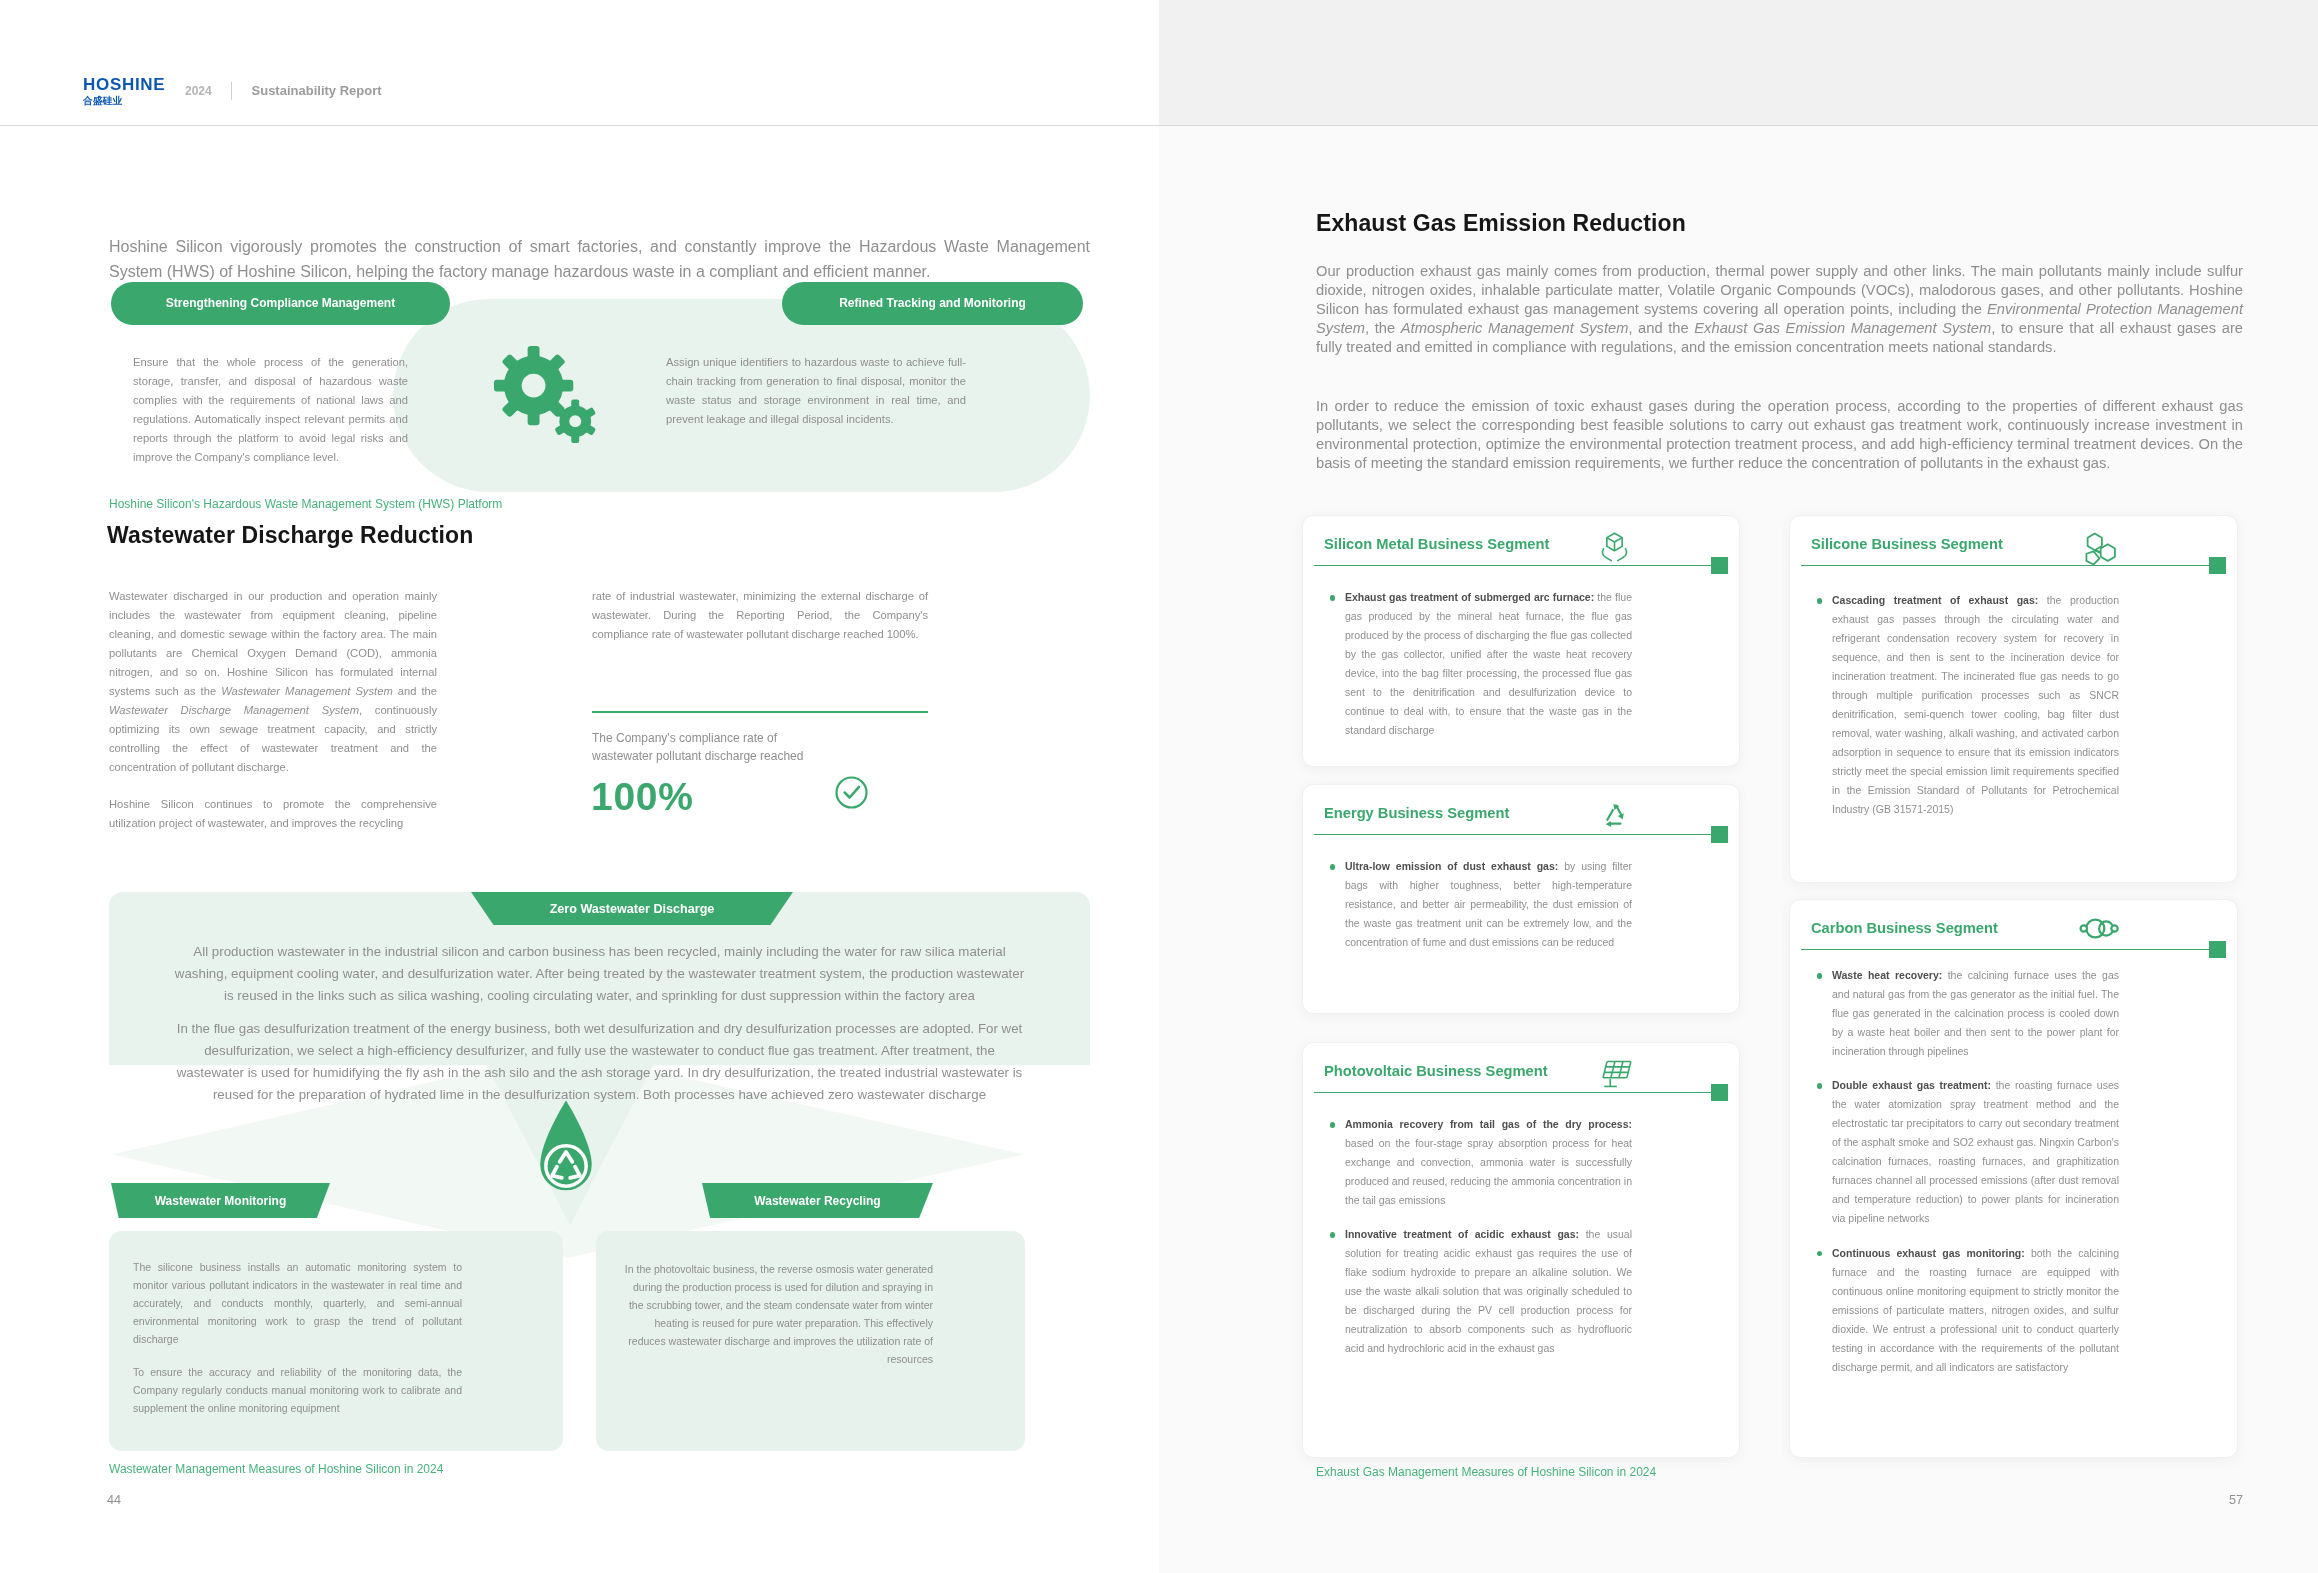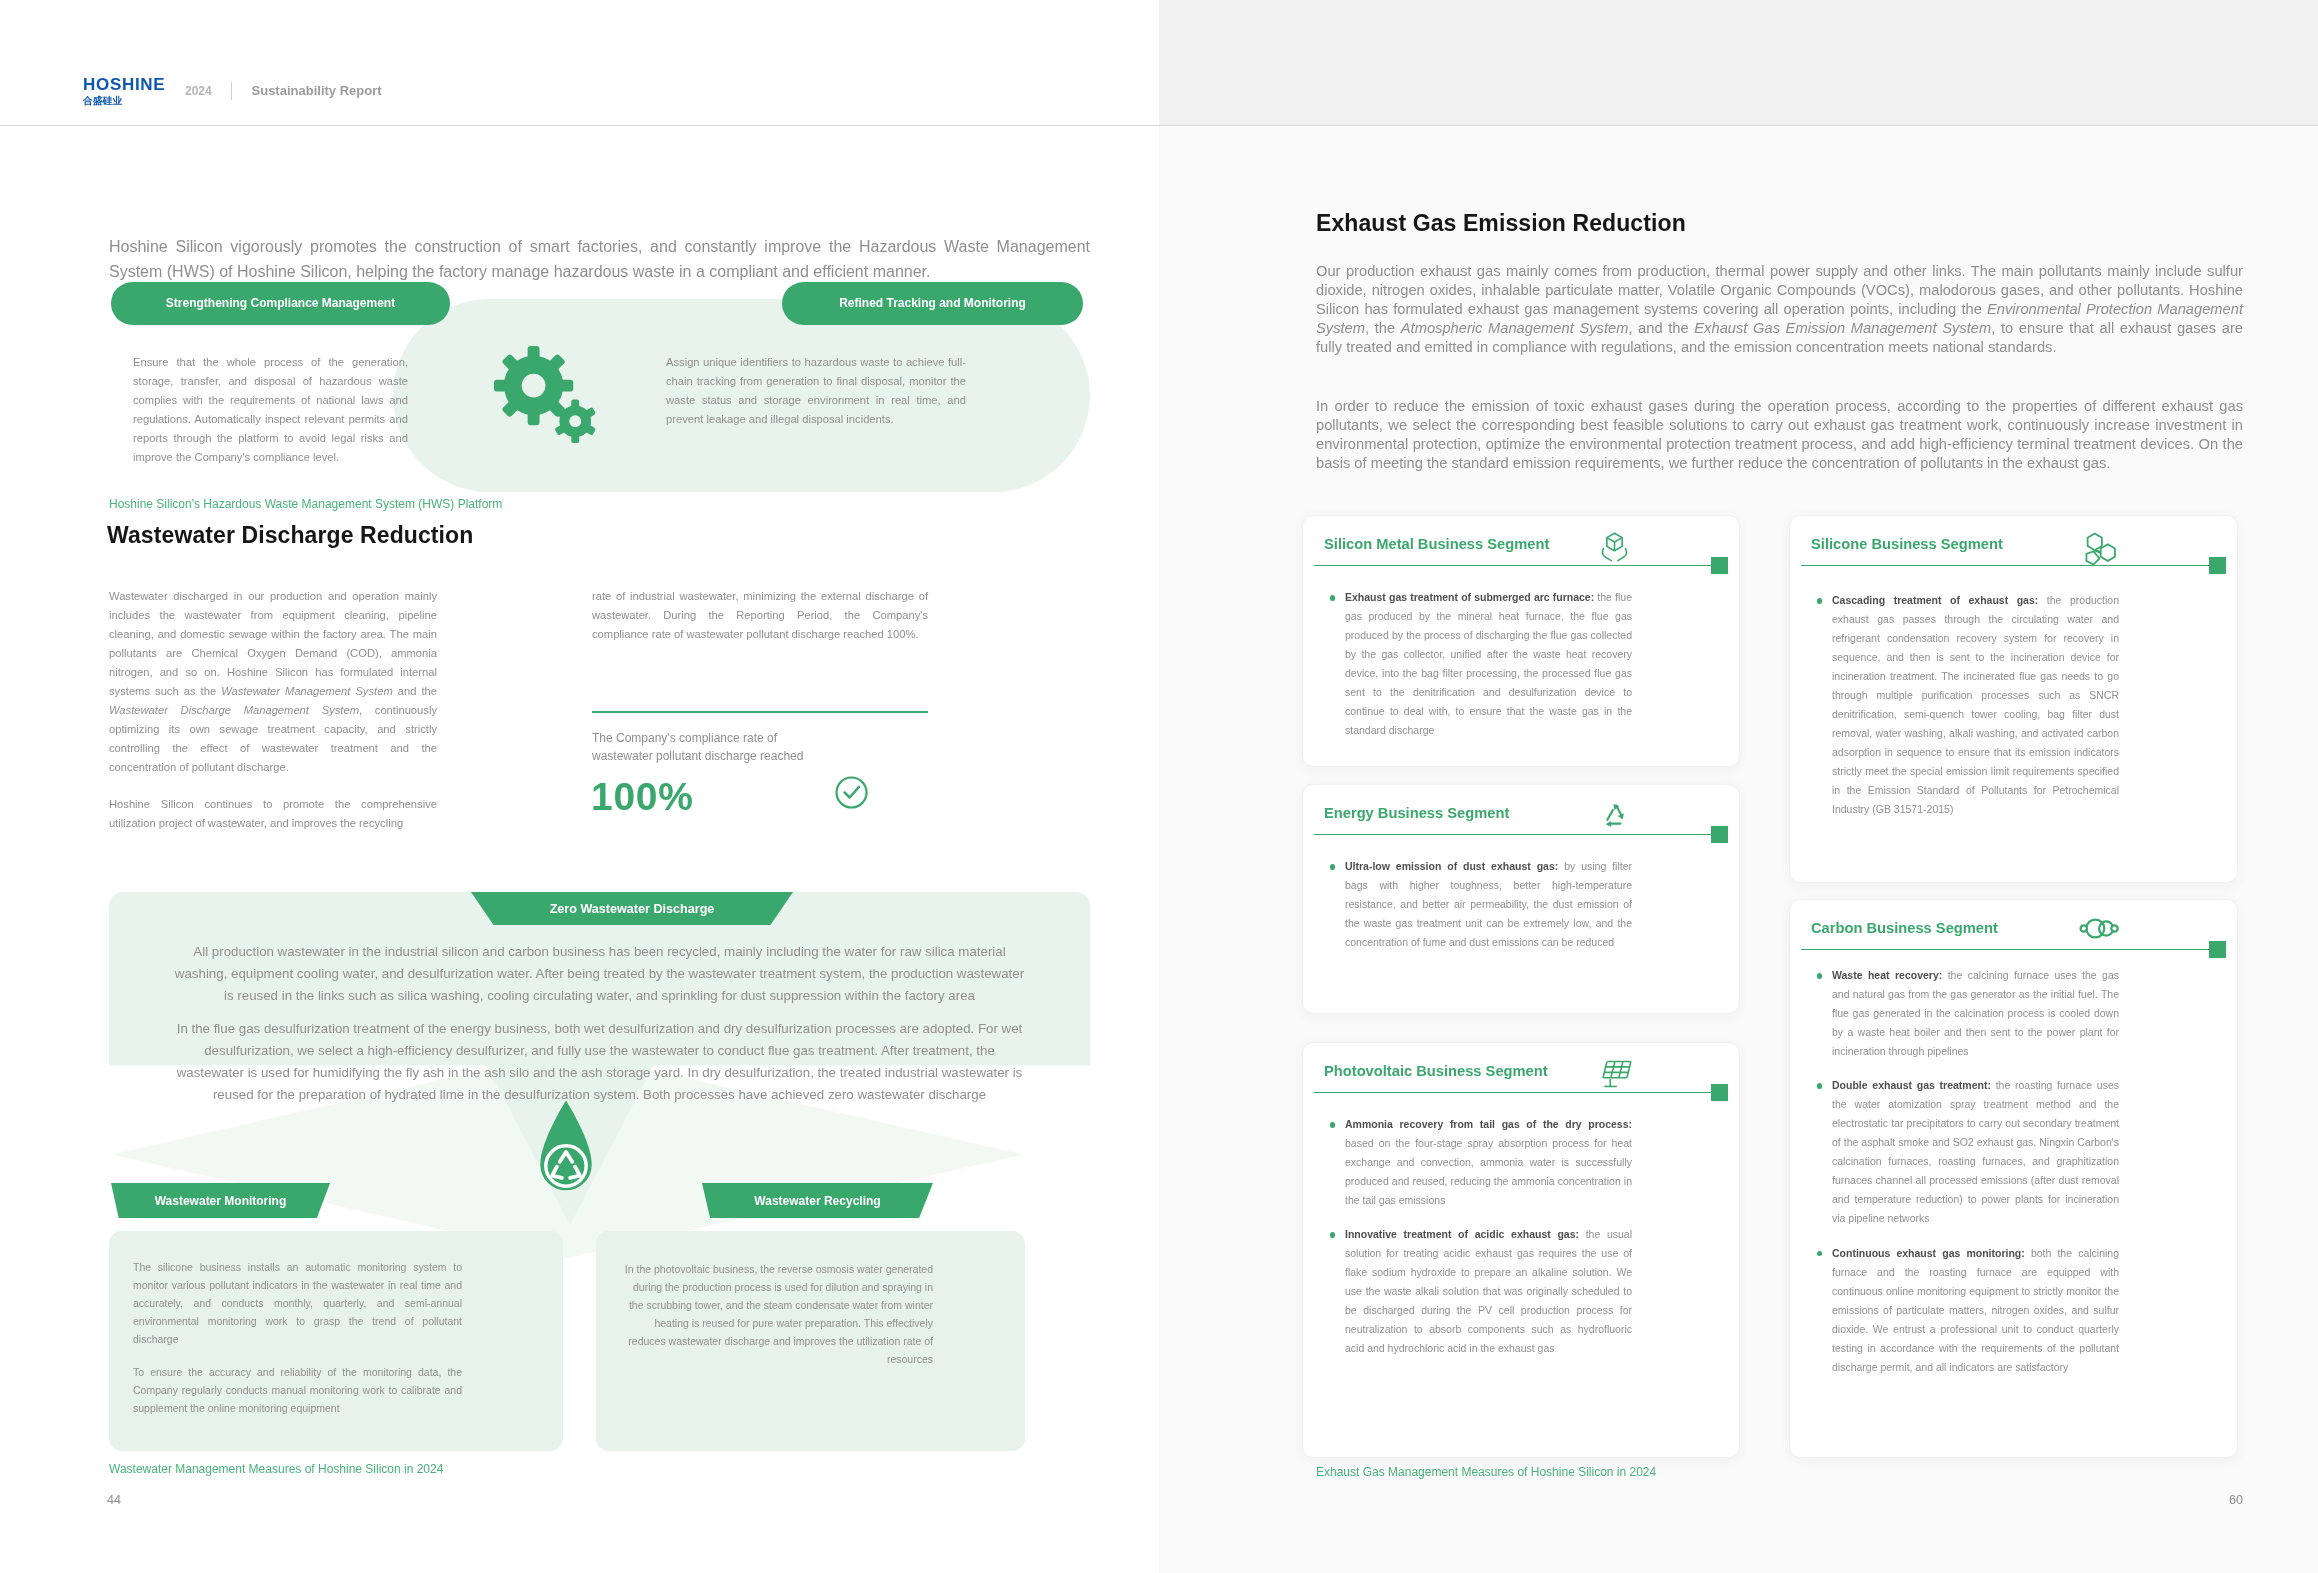--- a/index.html
+++ b/index.html
@@ -281,16 +281,16 @@
         <i class="csq"></i>
       </div>
     <div class="cbody">
       <p class="bullet"><b>Waste heat recovery:</b> <span>the calcining furnace uses the gas and natural gas from the gas generator as the initial fuel. The flue gas generated in the calcination process is cooled down by a waste heat boiler and then sent to the power plant for incineration through pipelines</span></p>
       <p class="bullet"><b>Double exhaust gas treatment:</b> <span>the roasting furnace uses the water atomization spray treatment method and the electrostatic tar precipitators to carry out secondary treatment of the asphalt smoke and SO2 exhaust gas. Ningxin Carbon's calcination furnaces, roasting furnaces, and graphitization furnaces channel all processed emissions (after dust removal and temperature reduction) to power plants for incineration via pipeline networks</span></p>
       <p class="bullet"><b>Continuous exhaust gas monitoring:</b> <span>both the calcining furnace and the roasting furnace are equipped with continuous online monitoring equipment to strictly monitor the emissions of particulate matters, nitrogen oxides, and sulfur dioxide. We entrust a professional unit to conduct quarterly testing in accordance with the requirements of the pollutant discharge permit, and all indicators are satisfactory</span></p>
     </div>
   </section>
 
   <p class="abs caption" style="left:1316px;top:1465px;margin:0;">Exhaust Gas Management Measures of Hoshine Silicon in 2024</p>
-  <div class="abs pageno" style="left:2201px;top:1493px;width:42px;text-align:right;">60</div>
+  <div class="abs pageno" style="left:2201px;top:1493px;width:42px;text-align:right;">57</div>
 
 </div>
 
 
 </body></html>

